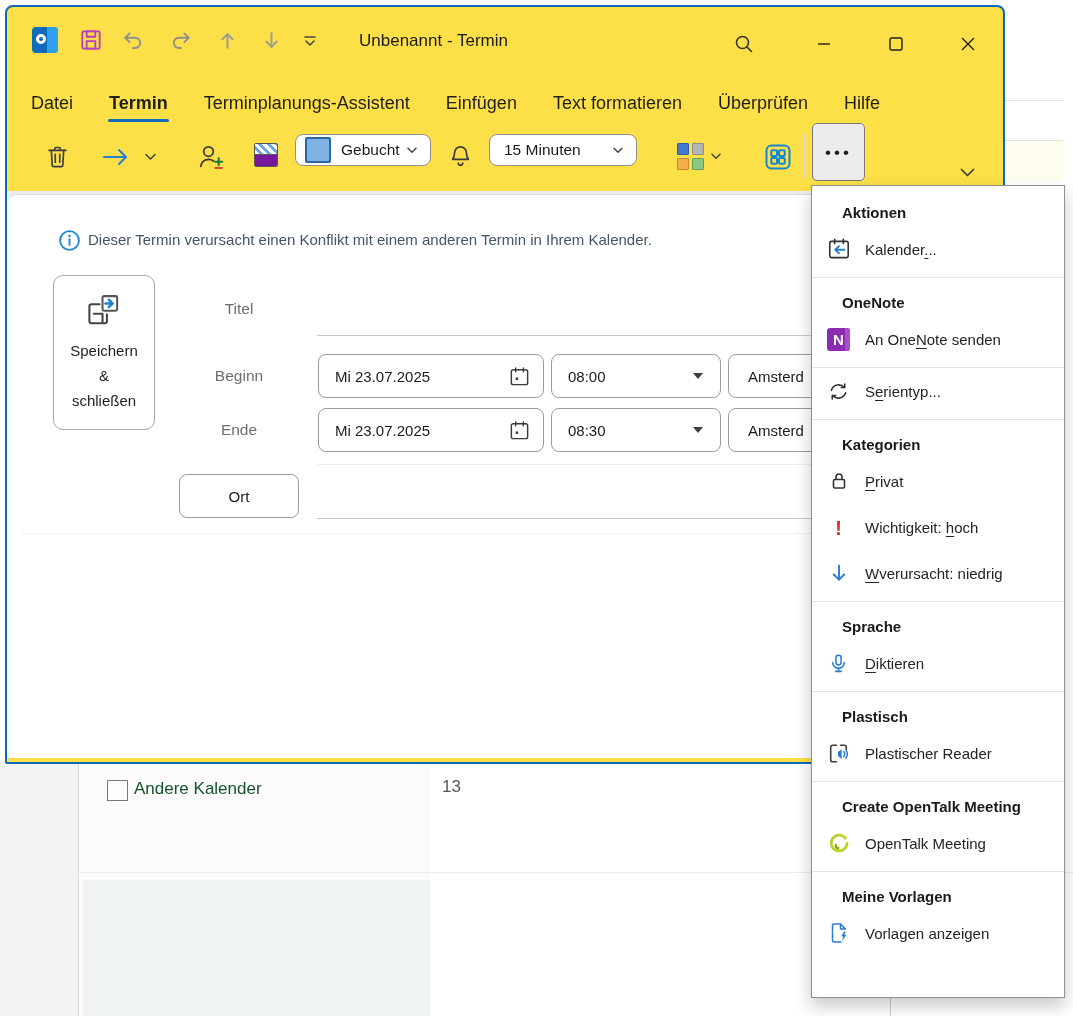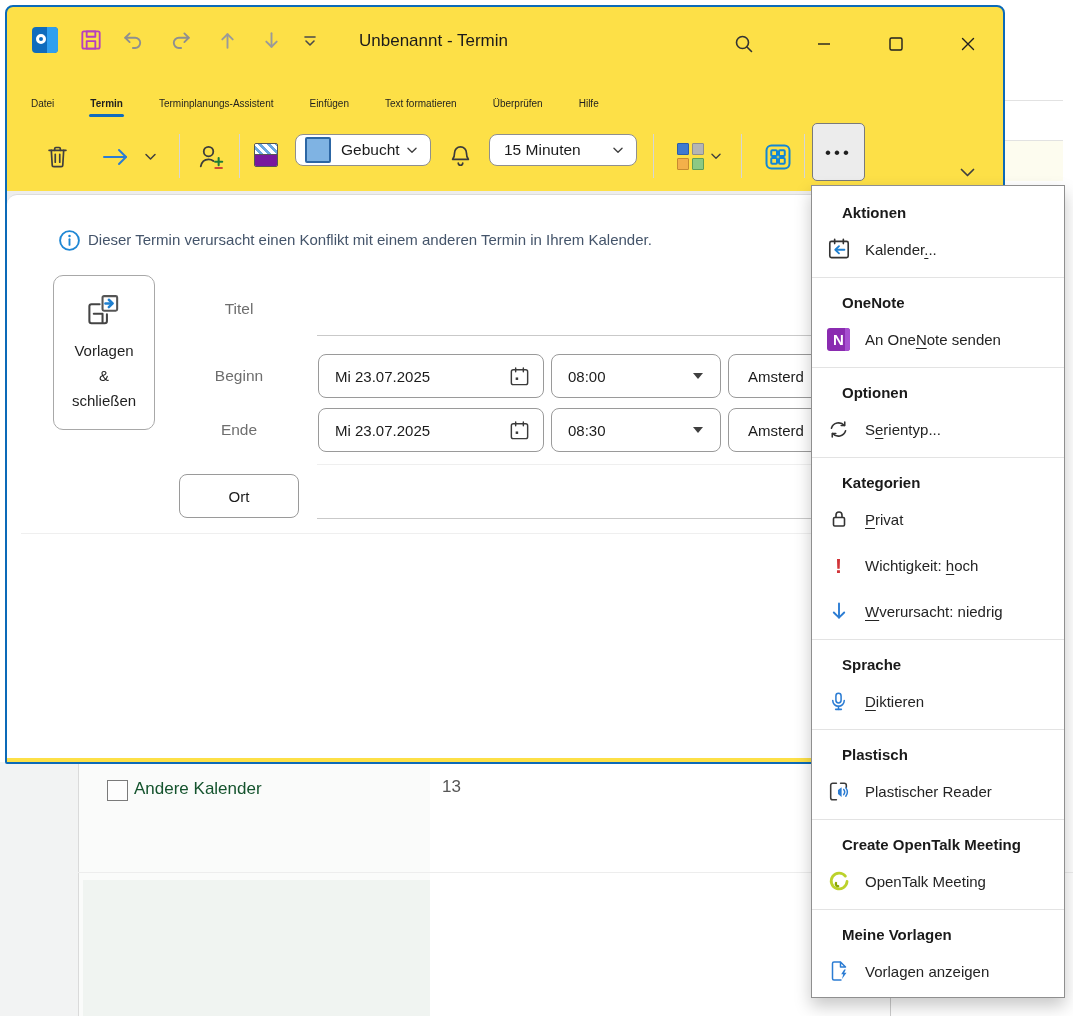--- a/index.html
+++ b/index.html
@@ -33,21 +33,21 @@
   
   .qat-icon{top:20px;width:26px;height:26px;}
   .title-text{top:24px;font-size:17px;color:#1b1b1b;white-space:nowrap;}
   .caption-btn{top:22px;width:30px;height:30px;display:flex;align-items:center;justify-content:center;}
 
   .ol-icon{position:relative;width:26px;height:26px;border-radius:4px;overflow:hidden;background:#0f6cbd;}
   .ol-icon .lighter{position:absolute;right:0;top:0;width:11px;height:26px;background:#2f9ff0;}
   .ol-icon .oring{position:absolute;left:4px;top:7px;width:10px;height:10px;border:3.2px solid #fff;border-radius:50%;background:#0f6cbd;}
 
   
-  .tabs{left:23px;top:80px;height:32px;display:flex;gap:34px;align-items:center;font-size:10px;color:#1f1f1f;}
+  .tabs{left:23px;top:80px;height:32px;display:flex;gap:34px;align-items:center;font-size:18px;color:#1f1f1f;}
   .tab{position:relative;padding:2px 1px;cursor:default;white-space:nowrap;}
   .tab.active{font-weight:700;}
   .tab.active::after{content:"";position:absolute;left:0;right:0;bottom:-6px;height:3px;border-radius:2px;background:#0f6cbd;}
 
   
   .ribbon{left:0;top:113px;width:100%;height:74px;}
   .rsep{top:14px;width:1px;height:44px;background:#d6d6d6;}
   .ricon{display:flex;align-items:center;justify-content:center;}
   .dd{top:14px;height:32px;border:1px solid #8f8f8f;border-radius:8px;background:#fff;display:flex;align-items:center;}
   .dd .lbl{font-size:15.5px;color:#1b1b1b;white-space:nowrap;}
@@ -292,21 +292,21 @@
 
   <div class="abs savebtn">
     <svg width="38" height="36" viewBox="0 0 26 24" fill="none" stroke-linecap="round" stroke-linejoin="round">
       <rect x="12" y="2.5" width="10" height="10" rx="1" stroke="#555" stroke-width="1.4"></rect>
       <path d="M14 7.5h4.5" stroke="#1e7fd0" stroke-width="1.7"></path>
       <path d="M16.3 5l2.6 2.5-2.6 2.5" stroke="#1e7fd0" stroke-width="1.7"></path>
       <path d="M10 8H4.5A1.5 1.5 0 0 0 3 9.5v10A1.5 1.5 0 0 0 4.5 21h9a1.5 1.5 0 0 0 1.5-1.5V15" stroke="#444" stroke-width="1.4"></path>
       <path d="M6 14.5h6v6" stroke="#444" stroke-width="1.4"></path>
     </svg>
     <div class="txt">
-      <div>Vorlagen</div>
+      <div>Speichern</div>
       <div>&amp;</div>
       <div>schließen</div>
     </div>
   </div>
 
   <div class="abs flabel" style="left:172px;top:293px;">Titel</div>
   <div class="abs flabel" style="left:172px;top:360px;">Beginn</div>
   <div class="abs flabel" style="left:172px;top:414px;">Ende</div>
 
   <div class="abs underline" style="left:310px;top:328px;width:648px;"></div>
@@ -370,21 +370,20 @@
 
   <div class="mh">OneNote</div>
   <div class="mi">
     <span class="ic">
         <span class="onenote-ic">N</span>
       </span>
     <span><span>An One</span><span class="acc">N</span><span>ote senden</span></span>
   </div>
   <div class="mdiv"></div>
 
-  <div class="mh">Optionen</div>
   <div class="mi">
     <span class="ic">
       <svg width="25" height="25" viewBox="0 0 24 24" fill="none" stroke="#333" stroke-width="1.5" stroke-linecap="round" stroke-linejoin="round">
         <path d="M5.2 10.8a7.2 7.2 0 0 1 12.4-2.6"></path>
           <path d="M14.6 8.2h3.4V4.8"></path>
         <path d="M18.8 13.2a7.2 7.2 0 0 1-12.4 2.6"></path>
           <path d="M9.4 15.8H6v3.4"></path>
       </svg>
     </span>
     <span><span>S</span><span class="acc">e</span><span>rientyp...</span></span>

